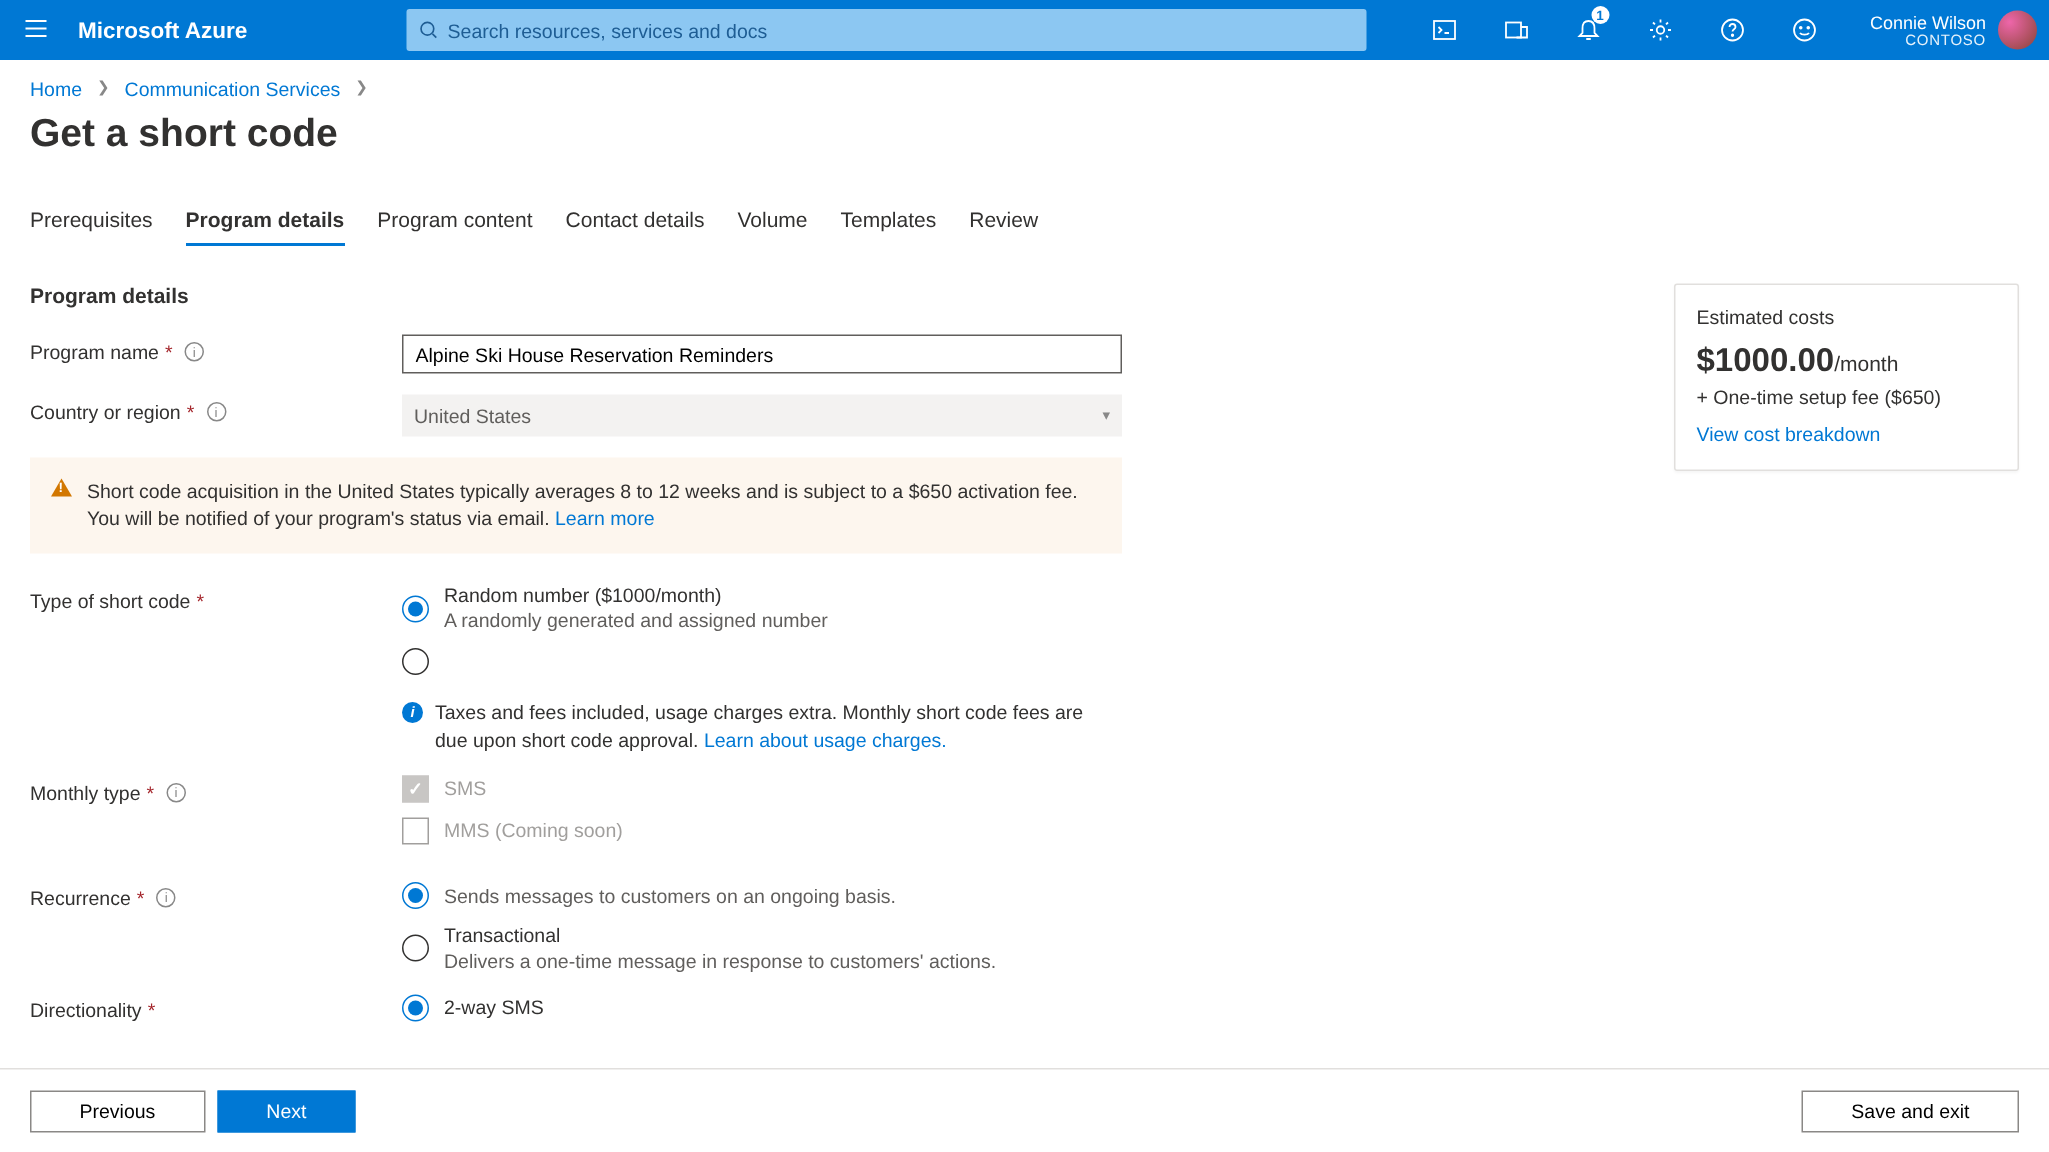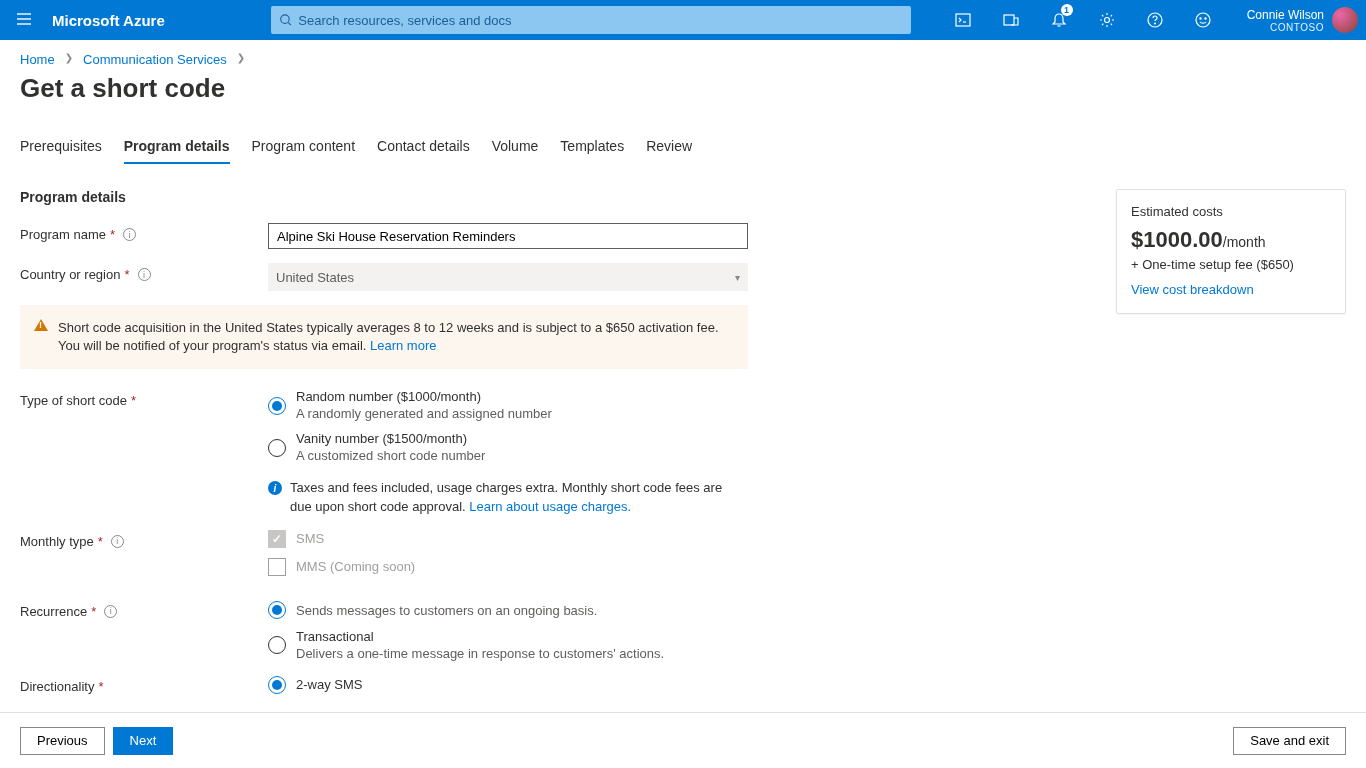--- a/index.html
+++ b/index.html
@@ -82,21 +82,21 @@
 
 
 .check-item { display: flex; align-items: center; gap: 10px; margin-bottom: 10px; }
 .checkbox { width: 18px; height: 18px; border: 1px solid #a19f9d; display: flex; align-items: center; justify-content: center; }
 .checkbox.checked.disabled { background: #c8c6c4; border-color: #c8c6c4; }
 .checkbox.checked::after { content: "✓"; color: #fff; font-size: 12px; font-weight: 700; }
 .check-label.disabled { color: #a19f9d; }
 
 
 .footer { position: fixed; bottom: 0; left: 0; right: 0; height: 56px; border-top: 1px solid #e1dfdd; background: #fff; display: flex; align-items: center; padding: 0 20px; }
-.btn { height: 28px; padding: 0 16px; font-size: 13px; border: 1px solid #8a8886; background: #fff; cursor: pointer; }
+.btn { height: 28px; padding: 0 32px; font-size: 13px; border: 1px solid #8a8886; background: #fff; cursor: pointer; }
 .btn.primary { background: #0078d4; border-color: #0078d4; color: #fff; margin-left: 8px; }
 .btn.right { margin-left: auto; }
 </style>
 </head>
 <body>
 
 <div class="topbar">
   <div class="hamburger">
     <svg viewBox="0 0 16 16" fill="none" stroke="#fff" stroke-width="1.4">
         <line x1="1" y1="3" x2="15" y2="3"></line>
@@ -230,24 +230,20 @@
           <div class="radio-group">
             <div class="radio-item">
               <div class="radio-circle checked"></div>
               <div>
                 <div class="radio-label">Random number ($1000/month)</div>
                 <div class="radio-sub">A randomly generated and assigned number</div>
               </div>
             </div>
             <div class="radio-item">
               <div class="radio-circle"></div>
-              <div>
-                <div class="radio-label">Vanity number ($1500/month)</div>
-                <div class="radio-sub">A customized short code number</div>
-              </div>
             </div>
             <div class="inline-note">
               <div class="i-icon">i</div>
               <div class="inline-note-text">
                 <span>Taxes and fees included, usage charges extra. Monthly short code fees are due upon short code approval. </span><a>Learn about usage charges.</a>
               </div>
             </div>
           </div>
         </div>
       </div>

